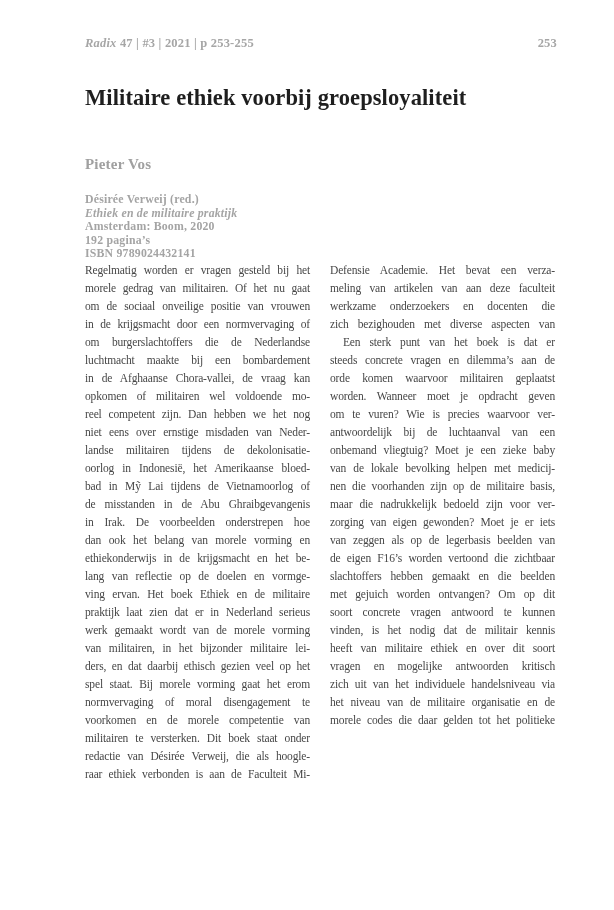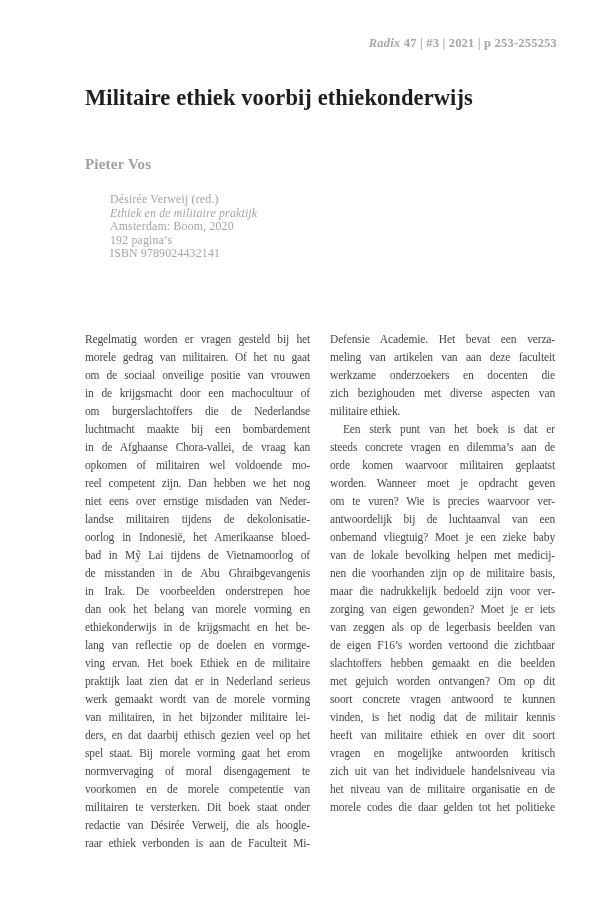--- a/index.html
+++ b/index.html
@@ -12,21 +12,21 @@
     width: 614px;
     height: 910px;
     box-sizing: border-box;
     padding: 36px 57px 0 85px;
     background: #ffffff;
     font-family: "Liberation Serif", "DejaVu Serif", serif;
     overflow: hidden;
   }
   .journal-header {
     display: flex;
-    justify-content: flex-end;
+    justify-content: space-between;
     align-items: baseline;
     color: #a6a6a6;
     font-size: 12.5px;
     font-weight: bold;
     letter-spacing: 0.2px;
   }
   .journal-header .journal-name { font-style: italic; }
   .article-title {
     margin: 33px 0 0 0;
     font-size: 22.5px;
@@ -39,30 +39,28 @@
     margin-top: 45px;
     font-size: 15px;
     font-weight: bold;
     color: #a0a0a0;
     letter-spacing: 0.2px;
   }
   .book-info {
     margin-top: 20px;
     font-size: 11.8px;
     line-height: 13.6px;
-    font-weight: normal;
+    font-weight: bold;
     color: #a4a4a4;
     letter-spacing: 0.2px;
-    margin-left: 25px;
   }
   .book-info .book-title { font-style: italic; }
   .columns {
     display: flex;
     gap: 20px;
-    margin-top: 69px;
     color: #464646;
   }
   .column {
     width: 225px;
     font-size: 11.5px;
     line-height: 18px;
     letter-spacing: -0.15px;
   }
   .line {
     text-align: justify;
@@ -77,38 +75,38 @@
 
 <div class="page">
 
   <div class="journal-header">
     <div>
       <span class="journal-name">Radix</span><span> 47 | #3 | 2021 | p 253-255</span>
     </div>
     <div>253</div>
   </div>
 
-  <h1 class="article-title">Militaire ethiek voorbij ethiekonderwijs</h1>
+  <h1 class="article-title">Militaire ethiek voorbij groepsloyaliteit</h1>
 
   <div class="author-name">Pieter Vos</div>
 
   <div class="book-info">
     <div>Désirée Verweij (red.)</div>
     <div class="book-title">Ethiek en de militaire praktijk</div>
     <div>Amsterdam: Boom, 2020</div>
     <div>192 pagina’s</div>
     <div>ISBN 9789024432141</div>
   </div>
 
   <div class="columns">
     <div class="column">
         <div class="line">Regelmatig worden er vragen gesteld bij het</div>
         <div class="line">morele gedrag van militairen. Of het nu gaat</div>
         <div class="line">om de sociaal onveilige positie van vrouwen</div>
-        <div class="line">in de krijgsmacht door een machocultuur of</div>
+        <div class="line">in de krijgsmacht door een normvervaging of</div>
         <div class="line">om burgerslachtoffers die de Nederlandse</div>
         <div class="line">luchtmacht maakte bij een bombardement</div>
         <div class="line">in de Afghaanse Chora-vallei, de vraag kan</div>
         <div class="line">opkomen of militairen wel voldoende mo-</div>
         <div class="line">reel competent zijn. Dan hebben we het nog</div>
         <div class="line">niet eens over ernstige misdaden van Neder-</div>
         <div class="line">landse militairen tijdens de dekolonisatie-</div>
         <div class="line">oorlog in Indonesië, het Amerikaanse bloed-</div>
         <div class="line">bad in Mỹ Lai tijdens de Vietnamoorlog of</div>
         <div class="line">de misstanden in de Abu Ghraibgevangenis</div>
@@ -126,21 +124,20 @@
         <div class="line">voorkomen en de morele competentie van</div>
         <div class="line">militairen te versterken. Dit boek staat onder</div>
         <div class="line">redactie van Désirée Verweij, die als hoogle-</div>
         <div class="line">raar ethiek verbonden is aan de Faculteit Mi-</div>
       </div>
     <div class="column">
         <div class="line">Defensie Academie. Het bevat een verza-</div>
         <div class="line">meling van artikelen van aan deze faculteit</div>
         <div class="line">werkzame onderzoekers en docenten die</div>
         <div class="line">zich bezighouden met diverse aspecten van</div>
-        <div class="line para-end">militaire ethiek.</div>
         <div class="line indented">Een sterk punt van het boek is dat er</div>
         <div class="line">steeds concrete vragen en dilemma’s aan de</div>
         <div class="line">orde komen waarvoor militairen geplaatst</div>
         <div class="line">worden. Wanneer moet je opdracht geven</div>
         <div class="line">om te vuren? Wie is precies waarvoor ver-</div>
         <div class="line">antwoordelijk bij de luchtaanval van een</div>
         <div class="line">onbemand vliegtuig? Moet je een zieke baby</div>
         <div class="line">van de lokale bevolking helpen met medicij-</div>
         <div class="line">nen die voorhanden zijn op de militaire basis,</div>
         <div class="line">maar die nadrukkelijk bedoeld zijn voor ver-</div>

